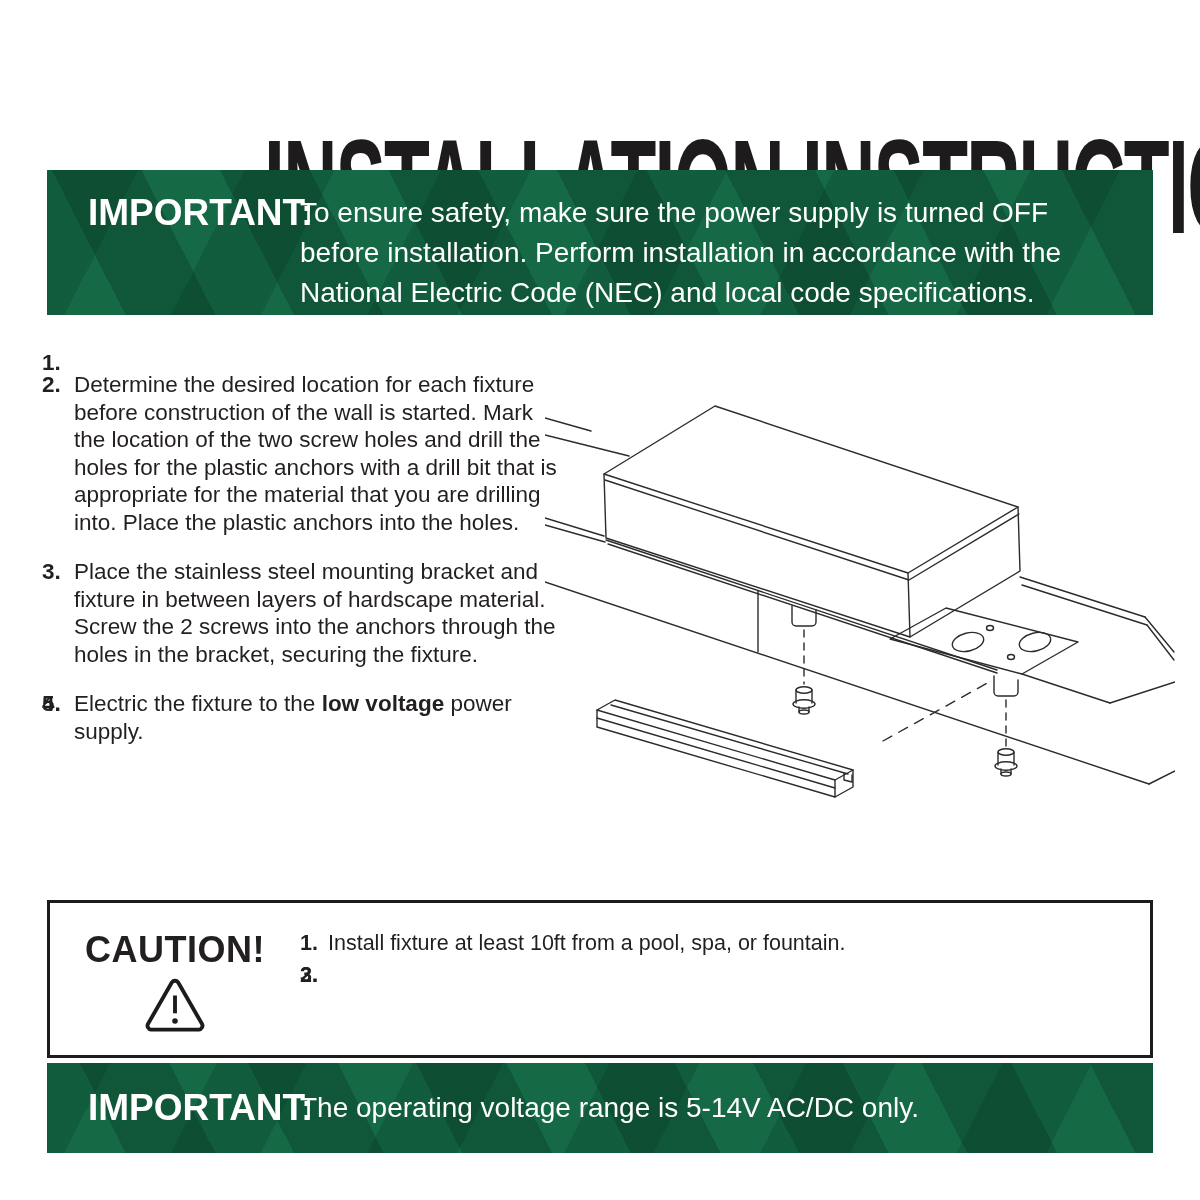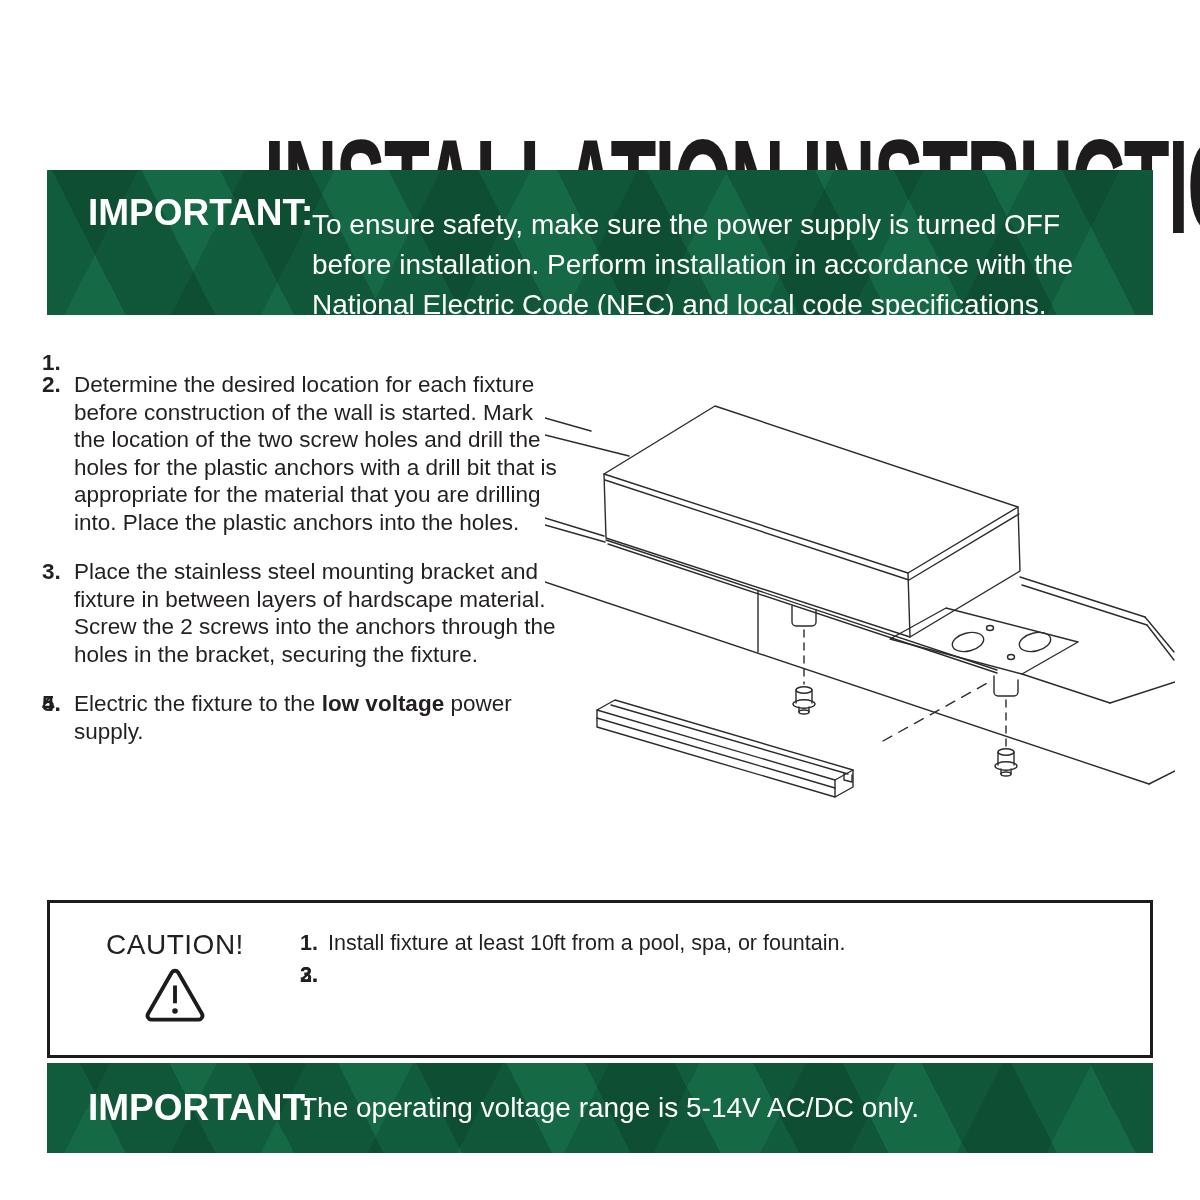--- a/index.html
+++ b/index.html
@@ -18,38 +18,38 @@
   .banner{
     position:absolute;left:47px;width:1106px;color:#ffffff;overflow:hidden;
     background-color:#156945;
     background-image:
       repeating-linear-gradient(63deg, rgba(0,0,0,0) 0 70px, rgba(4,40,26,0.28) 70px 150px),
       repeating-linear-gradient(-63deg, rgba(0,0,0,0) 0 95px, rgba(6,48,30,0.22) 95px 175px);
   }
   .banner1{top:170px;height:145px;}
   .banner1-inner{display:flex;padding:23px 30px 0 41px;font-size:28px;line-height:40px;}
   .imp-label{font-weight:bold;font-size:37px;width:212px;flex:none;}
-  .banner1-inner p{margin:12px;max-width:815px;}
+  .banner1-inner p{margin:0;max-width:815px;}
   .banner2{top:1063px;height:90px;}
   .banner2-inner{display:flex;align-items:center;height:100%;padding-left:41px;font-size:28px;}
   .banner2-inner .imp-label{width:212px;}
   
   .steps{position:absolute;left:42px;top:349px;width:522px;}
   .step{position:relative;padding-left:32px;font-size:22.5px;line-height:27.5px;margin-bottom:22px;}
   .step-num{position:absolute;left:0;top:0;font-weight:bold;}
   .bold-inline{font-weight:bold;}
   
   .figure{position:absolute;left:545px;top:390px;width:630px;height:420px;}
   
   .caution{
     position:absolute;left:47px;top:900px;width:1106px;height:158px;
     border:3px solid #1d1b1c;box-sizing:border-box;display:flex;background:#fff;
   }
   .caution-left{width:250px;flex:none;text-align:center;padding-top:26px;}
-  .caution-label{font-size:28px;font-weight:normal;letter-spacing:0.5px;}
+  .caution-label{font-size:36px;font-weight:bold;letter-spacing:0.5px;}
   .caution-tri{margin-top:4px;}
   .caution-items{padding-top:24px;width:830px;font-size:21.5px;line-height:32px;}
   .citem{position:relative;padding-left:28px;}
   .citem-num{position:absolute;left:0;top:0;font-weight:bold;}
 </style>
 </head>
 <body>
 
 <h1 class="title">INSTALLATION INSTRUCTIONS</h1>
 

